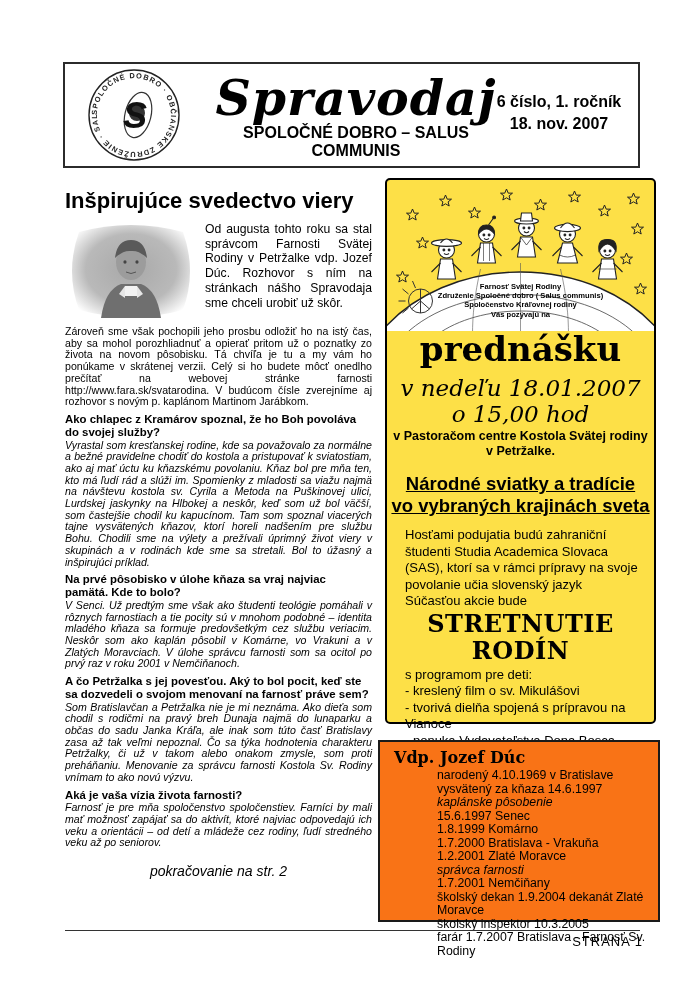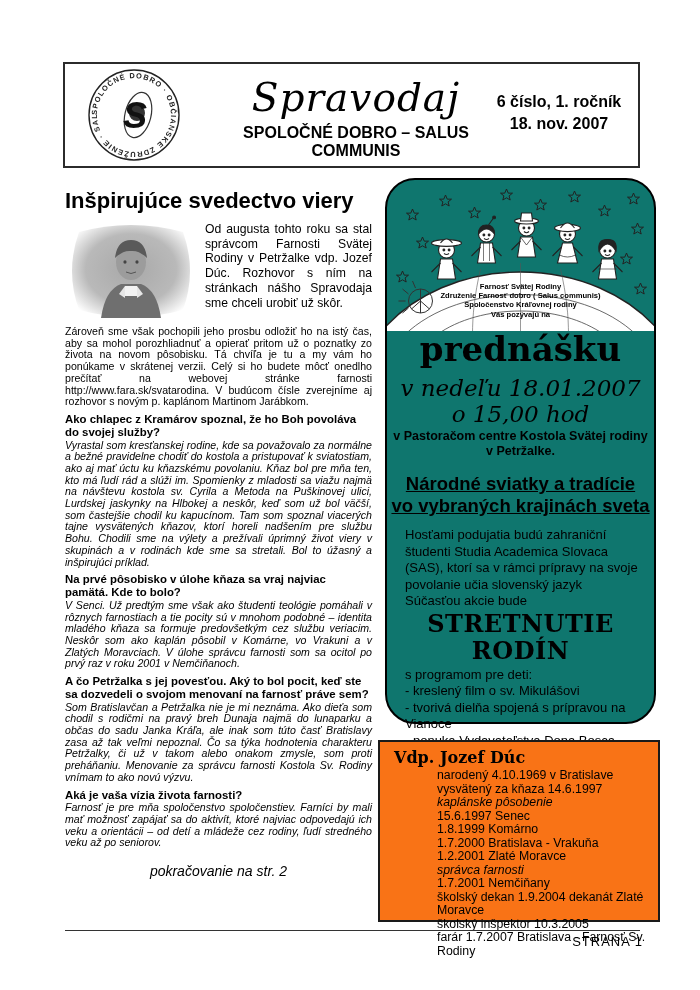--- a/index.html
+++ b/index.html
@@ -4,44 +4,44 @@
 <style>
   html,body{margin:0;padding:0;}
   body{width:700px;height:990px;position:relative;background:#fff;color:#000;
        font-family:"Liberation Sans",sans-serif;overflow:hidden;}
 
   
   #header-box{position:absolute;left:63px;top:62px;width:573px;height:102px;
               border:2px solid #2b2b2b;background:#fff;}
   #logo{position:absolute;left:22px;top:4px;width:94px;height:94px;}
   #masthead{position:absolute;left:132px;top:10px;width:318px;text-align:center;}
-  #newsletter-title{font-family:"DejaVu Serif",serif;font-weight:normal;font-style:italic;
-                    font-size:39px;line-height:48px;letter-spacing:1px;}
+  #newsletter-title{font-family:"DejaVu Serif",serif;font-weight:bold;font-style:italic;
+                    font-size:49px;line-height:48px;letter-spacing:1px;}
   #newsletter-subtitle{font-size:16px;font-weight:bold;line-height:18px;margin-top:2px;}
   #issue-info{position:absolute;right:4px;top:27px;width:150px;text-align:center;
               font-weight:bold;font-size:16px;line-height:22px;}
 
   
   #article{position:absolute;left:65px;top:188px;width:307px;}
   #article h1{font-size:22px;line-height:26px;font-weight:bold;text-align:left;
               margin:0 0 8px 0;}
   .photo{float:left;width:132px;height:94px;margin:2px 8px 2px 0;position:relative;}
   .photo svg{width:100%;height:100%;}
   .intro{font-size:12.2px;line-height:14.7px;text-align:justify;}
   .clear{clear:both;}
   .body-text{font-size:10.6px;line-height:11.7px;text-align:justify;}
   .lead{margin-top:6px;}
   .q{font-weight:bold;font-size:11.4px;line-height:12.8px;margin-top:5px;text-align:left;}
   .a{font-style:italic;margin-top:1px;}
   .continuation{font-style:italic;font-size:14px;text-align:center;margin-top:14px;}
 
   
   #invite-box{position:absolute;left:385px;top:178px;width:271px;height:546px;
-              border:2px solid #000;border-radius:30px;box-sizing:border-box;
-              text-align:center;background:#0f766e;}
+              border:2px solid #000;border-radius:5px;box-sizing:border-box;
+              text-align:center;background:#fde047;}
   .illus{position:relative;height:146px;margin-top:5px;}
   .illus svg{width:100%;height:100%;}
   .invite-lines{position:absolute;left:0;right:0;top:97px;font-size:7.6px;
                 font-weight:bold;line-height:9.2px;}
   .prednaska{font-family:"DejaVu Serif",serif;font-weight:bold;font-size:34px;line-height:36px;}
   .dateline{font-family:"DejaVu Serif",serif;font-style:italic;font-size:23px;line-height:26px;margin-top:8px;}
   .timeline{font-family:"DejaVu Serif",serif;font-style:italic;font-size:23px;line-height:26px;}
   .venue{font-size:12.5px;font-weight:bold;line-height:15px;margin-top:2px;}
   .topic{font-size:18.5px;font-weight:bold;line-height:22px;margin-top:14px;text-decoration:underline;}
   .desc,.desc2{text-align:left;font-size:13px;line-height:16.5px;margin:0 12px 0 18px;}
@@ -222,21 +222,21 @@
         <path d="M-6,0 L-15,9 M6,0 L15,9" fill="none"></path>
         <circle cx="0" cy="-13" r="8"></circle>
         <path d="M-8.5,-12 Q-10,-24 0,-23.5 Q10,-24 8.5,-12 Q4,-19 0,-19 Q-4,-19 -8.5,-12 Z" fill="#222"></path>
         <circle cx="-2.6" cy="-12" r=".9" fill="#222"></circle>
           <circle cx="2.6" cy="-12" r=".9" fill="#222"></circle>
         <path d="M-2.5,-8.5 Q0,-6.5 2.5,-8.5" fill="none"></path>
       </g>
     </svg>
     <div class="invite-lines">
       <div>Farnosť Svätej Rodiny</div>
-      <div>Združenie Farnosť dobro ( Salus communis)</div>
+      <div>Združenie Spoločné dobro ( Salus communis)</div>
       <div>Spoločenstvo Kráľovnej rodiny</div>
       <div>Vás pozývajú na</div>
     </div>
   </div>
 
   <div class="prednaska">prednášku</div>
   <div class="dateline">v nedeľu 18.01.2007</div>
   <div class="timeline">o 15,00 hod</div>
   <div class="venue">
     <div>v Pastoračom centre Kostola Svätej rodiny</div>

